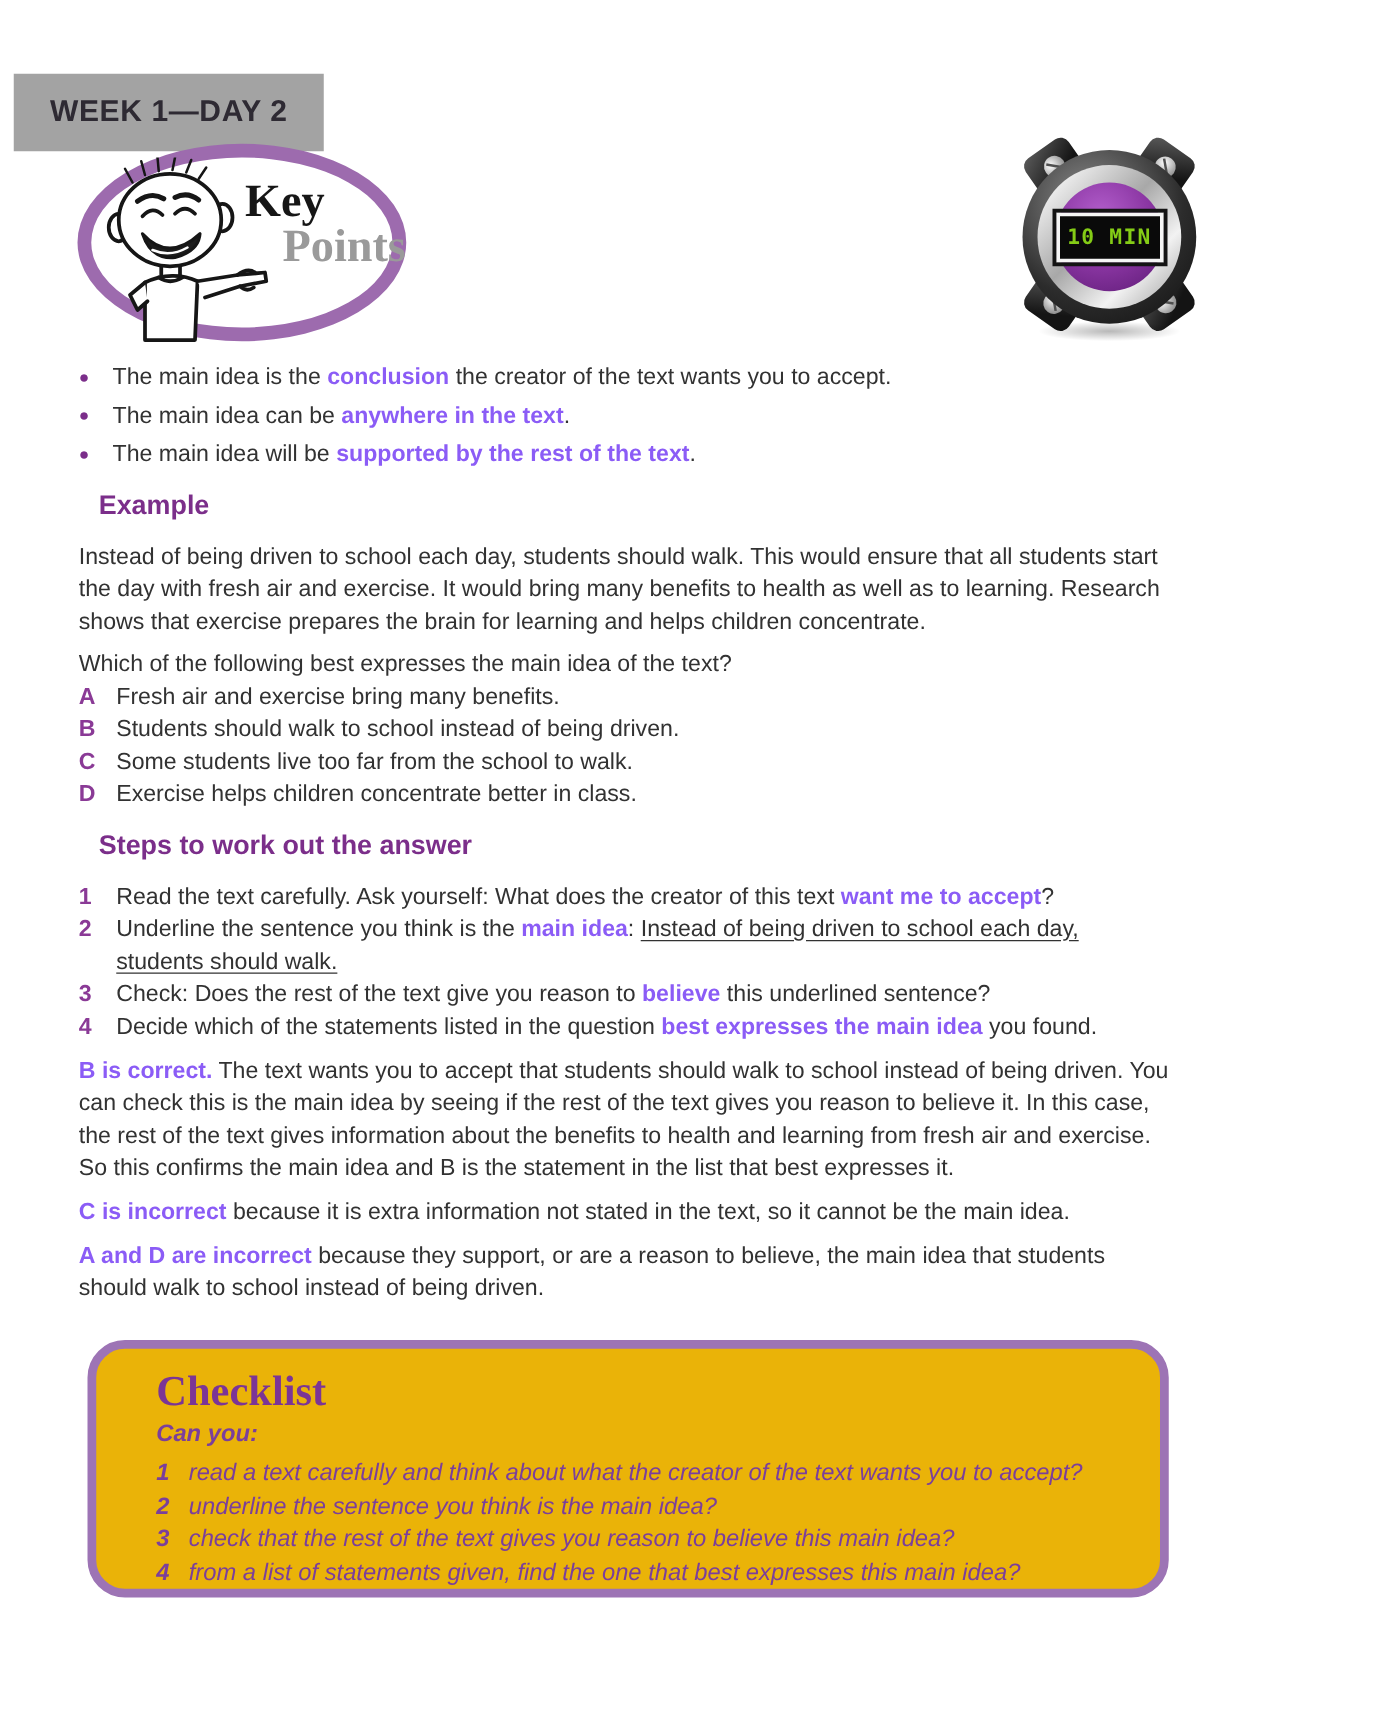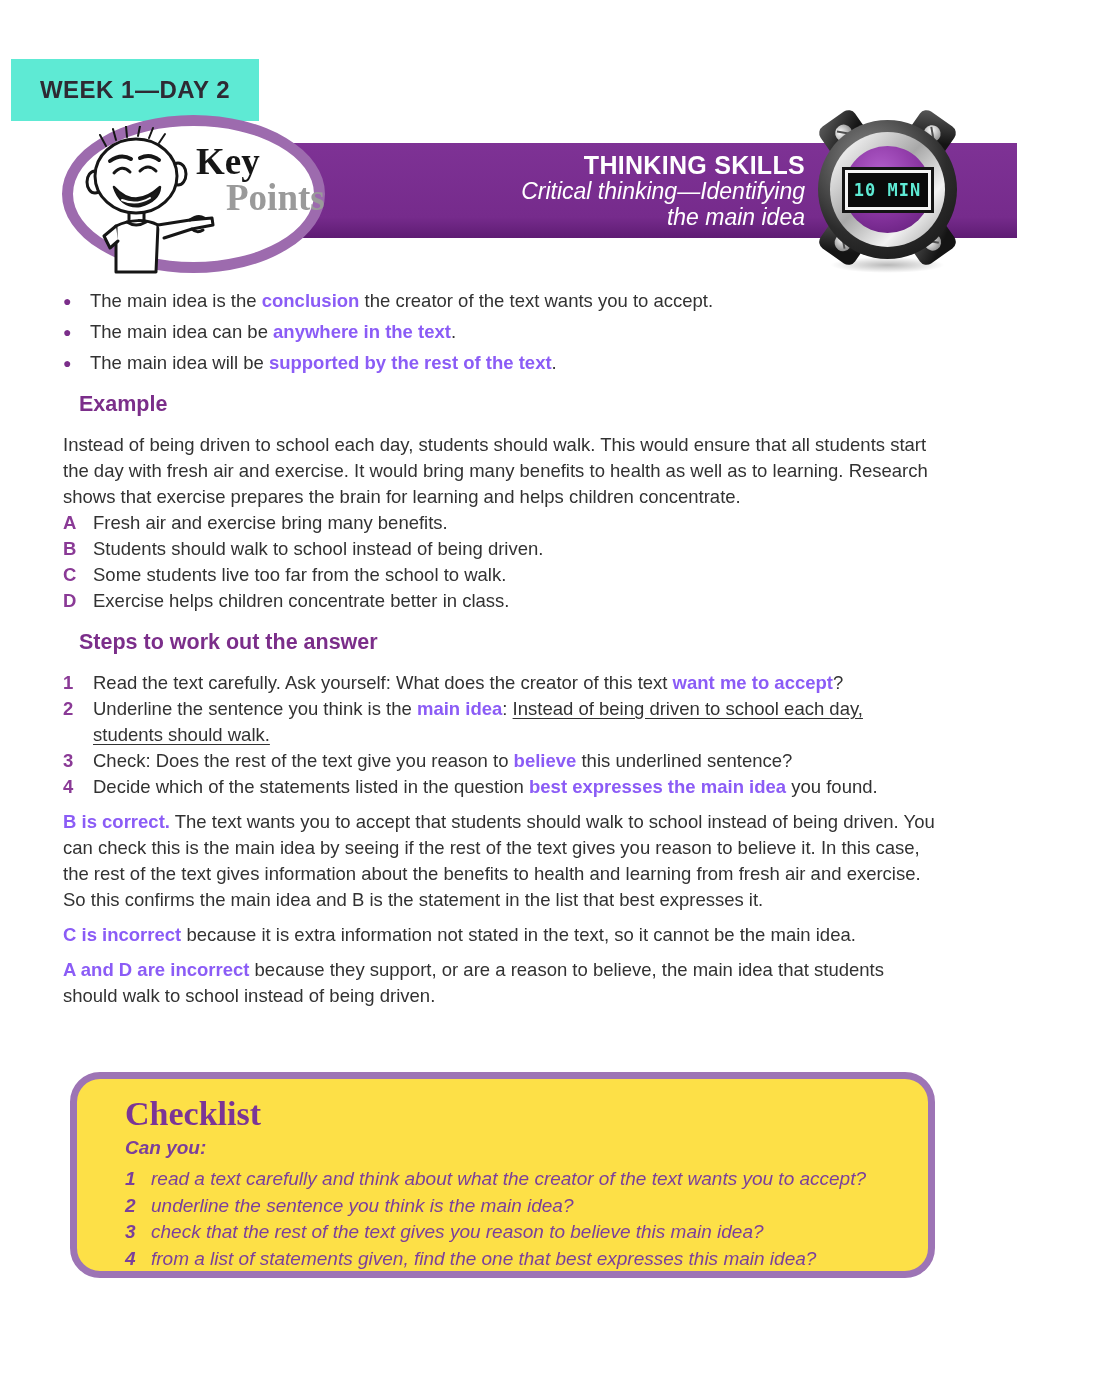--- a/index.html
+++ b/index.html
@@ -4,21 +4,21 @@
 <style>
   html,body { margin:0; padding:0; background:#ffffff; }
   .page {
     position:relative; width:1100px; height:1377px; background:#ffffff;
     font-family:"Liberation Sans", sans-serif; color:#323232; overflow:hidden;
   }
 
   
   .week-box {
     position:absolute; left:11px; top:59px; width:248px; height:62px;
-    background:#5eead4; display:flex; align-items:center; justify-content:center;
+    background:#a3a3a3; display:flex; align-items:center; justify-content:center;
     font-weight:bold; font-size:24px; color:#2e2a33; letter-spacing:.5px;
   }
   .banner {
     position:absolute; left:255px; top:143px; width:762px; height:95px; z-index:1;
     background:linear-gradient(180deg,#7e3295 0%,#762b8c 78%,#5e1c73 100%);
     display:flex; flex-direction:column; justify-content:center; align-items:flex-end;
     padding-right:212px; box-sizing:border-box; color:#ffffff;
   }
   .banner .t1 { font-weight:bold; font-size:25px; line-height:1.12; letter-spacing:.3px; }
   .banner .t2 { font-style:italic; font-size:23px; line-height:1.12; }
@@ -48,21 +48,21 @@
     background:#4f4f4f; transform:rotate(45deg); }
   .dial { position:absolute; inset:8px; border-radius:50%;
     background:radial-gradient(circle at 38% 30%, #8d8d8d, #2c2c2c 58%, #0f0f0f); }
   .ring { position:absolute; inset:20px; border-radius:50%;
     background:linear-gradient(135deg,#ffffff 5%,#a8a8a8 45%,#f2f2f2 72%,#9c9c9c); }
   .face { position:absolute; inset:34px; border-radius:50%;
     background:radial-gradient(circle at 42% 30%, #b25ecb 0%, #8c37a4 48%, #5c1a74 100%); }
   .display { position:absolute; left:50%; top:50%; transform:translate(-50%,-50%);
     width:86px; height:40px; background:#0a0a0a; border:3px solid #f5f5f5; outline:3px solid #141414;
     display:flex; align-items:center; justify-content:center; box-sizing:border-box;
-    color:#5eead4; font-family:"DejaVu Sans Mono", monospace; font-weight:bold; font-size:17px; letter-spacing:1px; }
+    color:#84cc16; font-family:"DejaVu Sans Mono", monospace; font-weight:bold; font-size:17px; letter-spacing:1px; }
 
   
   .content { position:absolute; left:63px; top:288px; width:872px; font-size:18.5px; line-height:26px; color:#323232; }
   b { font-weight:bold; color:#8b5cf6; }
   u { text-underline-offset:3px; }
 
   .bullet-row { display:flex; margin-bottom:5px; }
   .bullet-dot { width:27px; color:#7b2e8a; font-size:14px; line-height:26px; }
   .bullet-text { flex:1; }
 
@@ -76,44 +76,39 @@
   .opt-text, .step-text { flex:1; }
   .steps-list { margin-top:5px; }
   .mt-steps { margin-top:12px; }
   .answer { }
   .mt-incorrect { margin-top:14px; }
   .inc-para { margin-top:9px; }
 
   
   .checklist {
     position:absolute; left:70px; top:1072px; width:865px; height:206px; box-sizing:border-box;
-    background:#fde047; border:7px solid #9d74b5; border-radius:30px;
+    background:#eab308; border:7px solid #9d74b5; border-radius:30px;
     padding:16px 28px 0 48px; color:#7b3f9b;
   }
   .checklist-title { font-family:"Liberation Serif", serif; font-weight:bold; font-size:34px;
     color:#7b3596; margin:0 0 4px 0; line-height:38px; }
   .checklist-intro { font-weight:bold; font-style:italic; font-size:19px; margin-bottom:7px; }
   .check-row { display:flex; font-style:italic; font-size:19px; line-height:26.5px; }
   .check-num { flex:0 0 26px; font-weight:bold; }
   .check-text { flex:1; }
 </style>
 </head>
 <body>
 
 <div class="page">
 
   <div class="week-box">
     <span>WEEK 1—DAY 2</span>
   </div>
 
-  <div class="banner">
-    <span class="t1">THINKING SKILLS</span>
-    <span class="t2">Critical thinking—Identifying</span>
-    <span class="t2">the main idea</span>
-  </div>
 
   <div class="oval"></div>
   <span class="kp-word kp-key">Key</span>
   <span class="kp-word kp-points">Points</span>
 
   <svg class="kid-svg" width="175" height="150" viewBox="0 0 175 150" fill="none" stroke="#161616" stroke-width="3" stroke-linecap="round" stroke-linejoin="round">
 
     <g stroke-width="2">
       <line x1="32" y1="20" x2="26" y2="9"></line>
         <line x1="42" y1="14" x2="39" y2="3"></line>
@@ -184,20 +179,21 @@
         </div>
 
         <div class="bullet-row">
           <span class="bullet-dot">●</span>
           <span class="bullet-text">The main idea will be <b>supported by the rest of the text</b>.</span>
         </div>
       </div>
 
     <h2 class="sec mt-example">Example</h2>
     <p class="para">Instead of being driven to school each day, students should walk. This would ensure that all students start the day with fresh air and exercise. It would bring many benefits to health as well as to learning. Research shows that exercise prepares the brain for learning and helps children concentrate.</p>
+    <p class="para question">Which of the following best expresses the main idea of the text?</p>
 
     <div class="options">
 
         <div class="opt-row">
           <span class="opt-letter">A</span>
           <span class="opt-text">Fresh air and exercise bring many benefits.</span>
         </div>
 
         <div class="opt-row">
           <span class="opt-letter">B</span>

